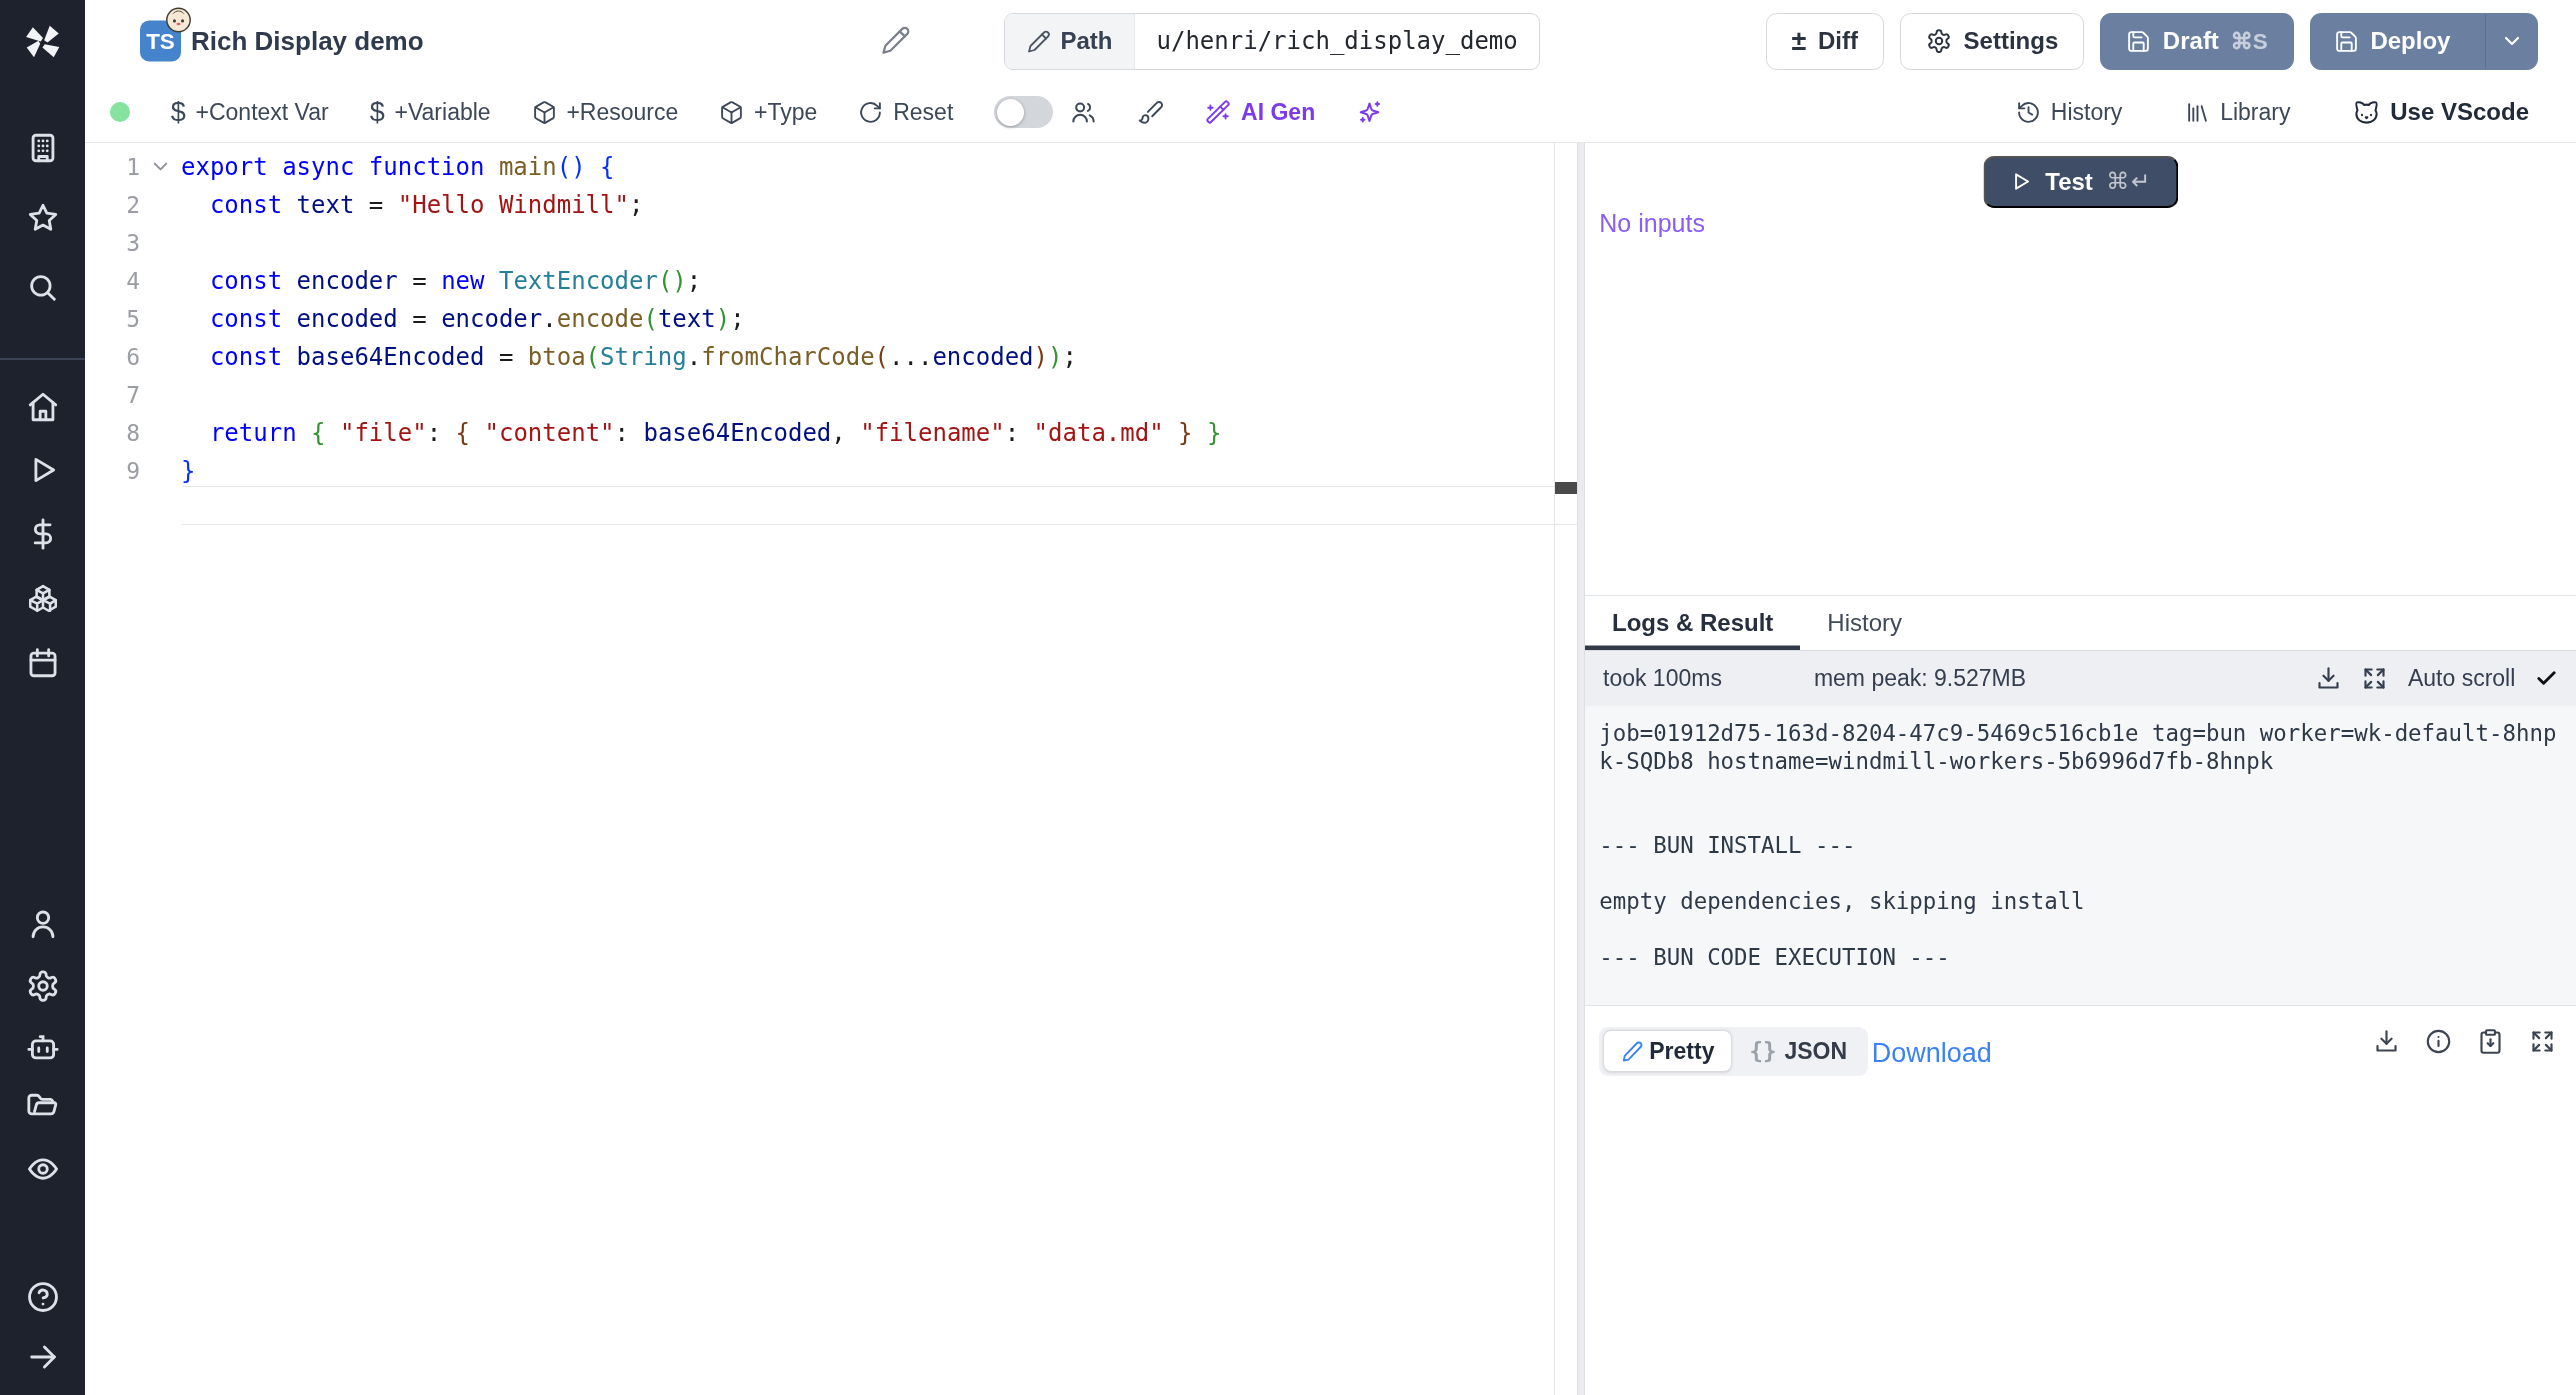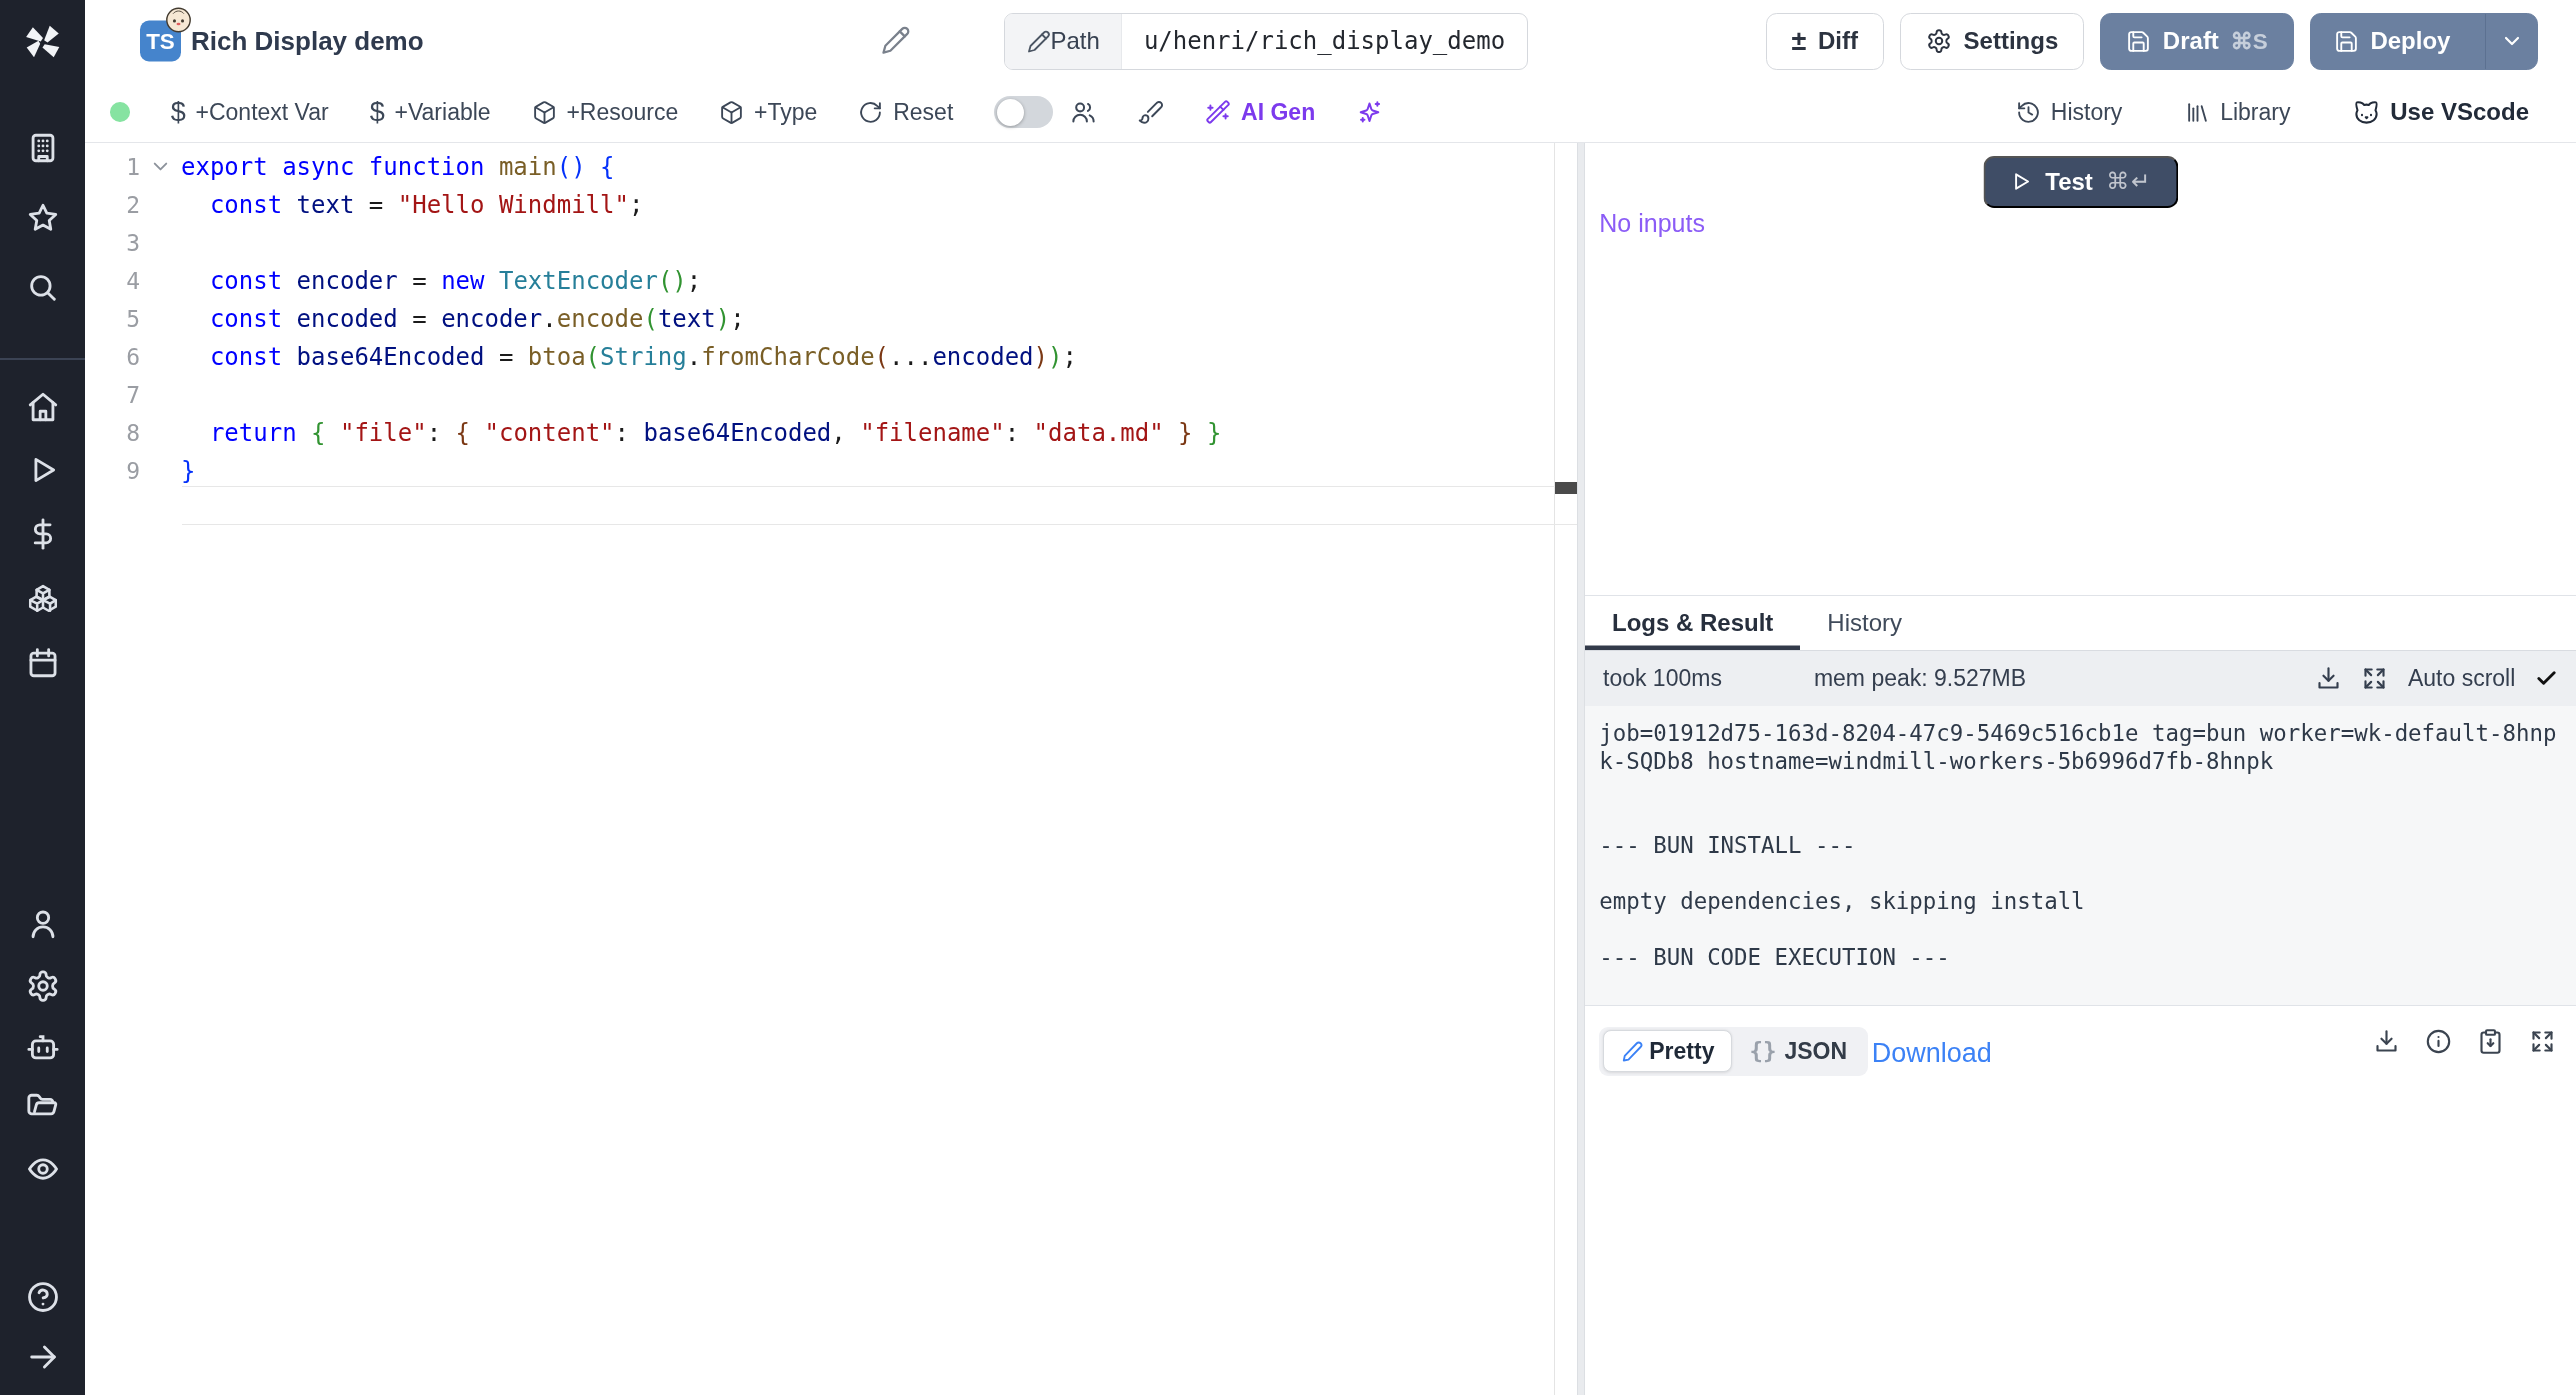--- a/index.html
+++ b/index.html
@@ -16,21 +16,21 @@
   
   .main { position:absolute; left:85px; top:0; right:0; height:1125px; }
 
   .header { position:relative; height:82px; background:#fff; }
   .hdr-left { position:absolute; left:55px; top:50%; transform:translateY(-50%); display:flex; align-items:center; }
   .ts-badge { position:relative; width:41px; height:41px; background:#4584cc; border-radius:9px; color:#fff; font-weight:800; font-size:22.4px; display:flex; align-items:center; justify-content:center; }
   .bun-badge { position:absolute; top:-14.3px; right:-10.7px; width:27px; height:27px; }
   .page-title { margin-left:10px; font-size:26px; font-weight:700; color:#2f3a4e; }
   .hdr-pencil { position:absolute; left:796px; top:50%; transform:translateY(-50%); color:#7a818c; cursor:pointer; }
   .path-pill { position:absolute; left:919px; top:12.5px; height:57px; border:0.9px solid #d5d8dd; border-radius:9px; display:flex; overflow:hidden; background:#fff; cursor:pointer; }
-  .path-left { display:flex; align-items:center; gap:0; background:#f3f4f6; padding:0 21.5px; font-size:24px; font-weight:400; color:#374151; border-right:0.9px solid #e7e9ec; }
+  .path-left { display:flex; align-items:center; gap:10px; background:#f3f4f6; padding:0 21.5px; font-size:24px; font-weight:700; color:#374151; border-right:0.9px solid #e7e9ec; }
   .path-value { display:flex; align-items:center; padding:0 21.5px; font-family:"DejaVu Sans Mono",monospace; font-size:24px; color:#23272e; }
   .hdr-right { position:absolute; right:38px; top:12.5px; height:57px; display:flex; gap:16px; }
   .btn { display:flex; align-items:center; gap:11.6px; height:57px; padding:0 25px; border:0.9px solid #d5d8dd; border-radius:10.7px; background:#fff; font-size:24px; font-weight:600; color:#2c3340; cursor:pointer; }
   .btn .pm { font-size:27px; font-weight:600; }
   .btn-slate { background:#6b80a0; border-color:#6b80a0; color:#fff; font-weight:700; }
   .kbd-short { color:rgba(255,255,255,.62); font-weight:600; font-size:22.4px; }
   .btn-split { padding:0; overflow:hidden; }
   .split-main { display:flex; align-items:center; gap:11.6px; padding:0 23px; height:100%; }
   .split-chev { width:52px; height:100%; display:flex; align-items:center; justify-content:center; border-left:0.9px solid #5c7191; cursor:pointer; }
 

